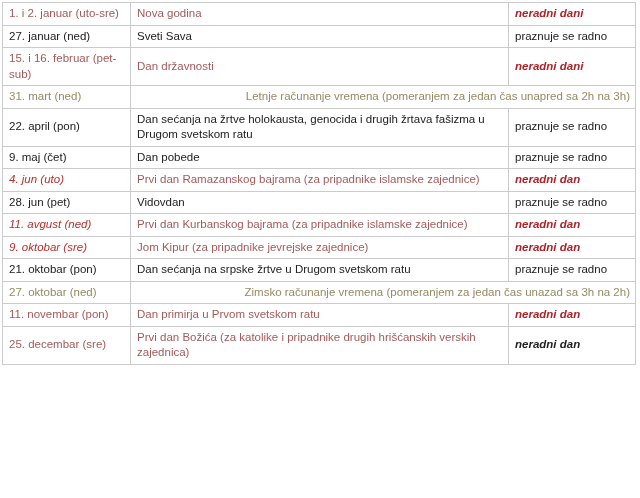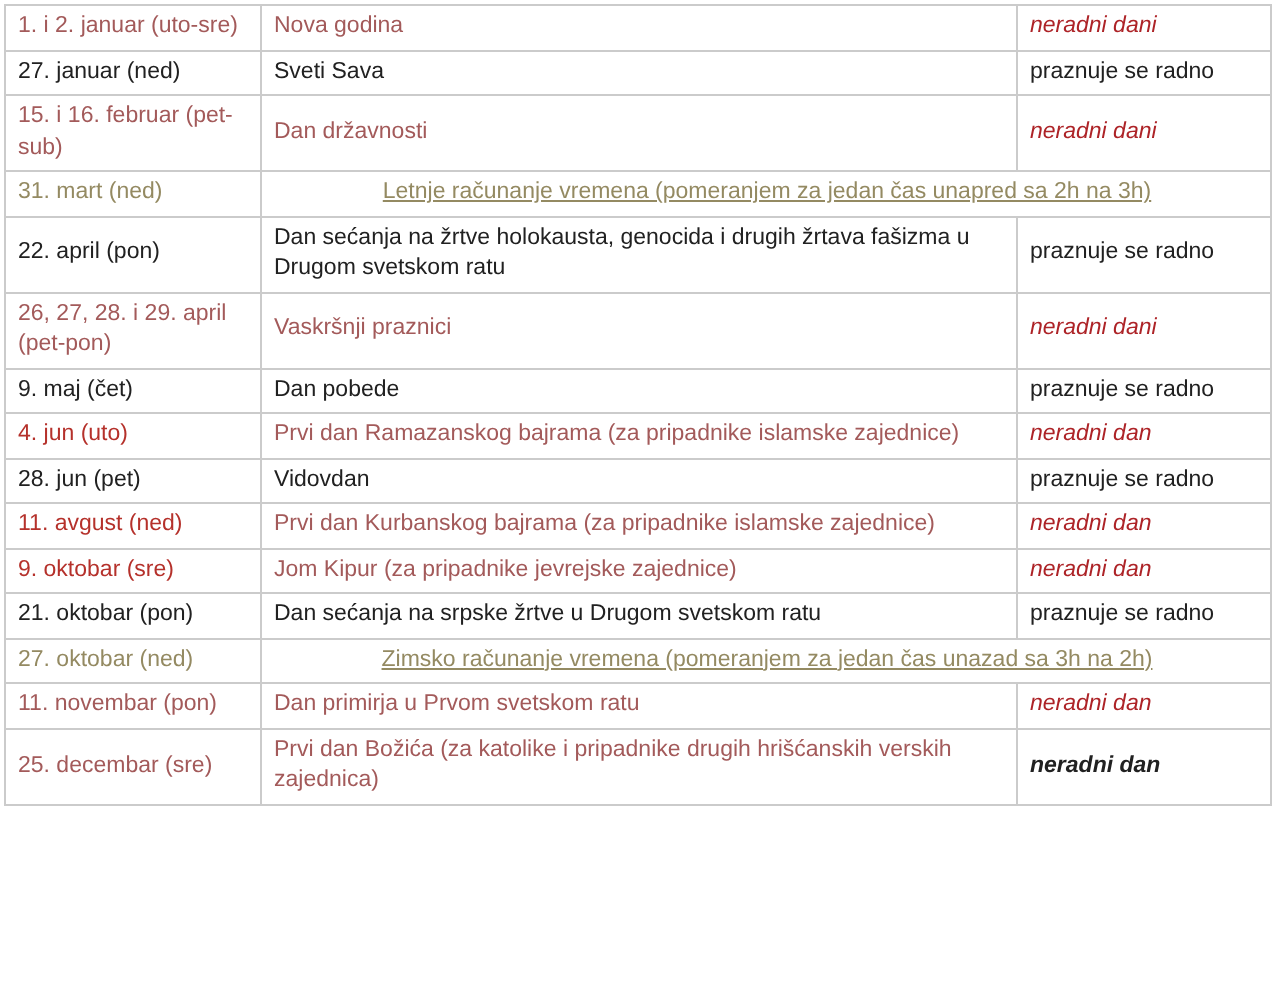--- a/index.html
+++ b/index.html
@@ -20,25 +20,25 @@
   }
   col.c-date{width:128px;}
   col.c-holiday{width:378px;}
   col.c-status{width:127px;}
   td{
     border:1px solid var(--border);
     padding:3px 5px 3px 6px;
     vertical-align:middle;
     overflow:hidden;
   }
-  td.dst-note{text-align:center;text-decoration:underline;}
+  td.dst-note{text-align:right;}
   .t-link{color:var(--link);cursor:pointer;}
-  .t-link-bright{color:var(--link-bright);cursor:pointer;}
+  .t-link-bright{color:var(--link-bright);cursor:pointer;font-style:italic;}
   .t-text{color:var(--text);text-align:right;}
-  .s-red-link{color:var(--status-red);font-weight:normal;font-style:italic;cursor:pointer;}
+  .s-red-link{color:var(--status-red);font-weight:bold;font-style:italic;cursor:pointer;}
   .s-dark-bold{color:var(--text);font-weight:bold;font-style:italic;}
   .s-plain{color:var(--text);}
   .dst{color:var(--dst);}
 </style>
 </head>
 <body>
 
 <table class="holidays">
   <colgroup>
     <col class="c-date">
@@ -62,25 +62,20 @@
     <td><span class="s-red-link">neradni dani</span></td>
   </tr>
       <tr>
     <td class="dst"><span class="dst">31. mart (ned)</span></td>
     <td class="dst dst-note" colspan="2"><span class="dst">Letnje računanje vremena (pomeranjem za jedan čas unapred sa 2h na 3h)</span></td>
   </tr>
       <tr>
     <td><span class="t-text">22. april (pon)</span></td>
     <td><span class="t-text">Dan sećanja na žrtve holokausta, genocida i drugih žrtava fašizma u Drugom svetskom ratu</span></td>
     <td><span class="s-plain">praznuje se radno</span></td>
-  </tr>
-      <tr>
-    <td><span class="t-link">26, 27, 28. i 29. april (pet-pon)</span></td>
-    <td><span class="t-link">Vaskršnji praznici</span></td>
-    <td><span class="s-red-link">neradni dani</span></td>
   </tr>
       <tr>
     <td><span class="t-text">9. maj (čet)</span></td>
     <td><span class="t-text">Dan pobede</span></td>
     <td><span class="s-plain">praznuje se radno</span></td>
   </tr>
       <tr>
     <td><span class="t-link-bright">4. jun (uto)</span></td>
     <td><span class="t-link">Prvi dan Ramazanskog bajrama (za pripadnike islamske zajednice)</span></td>
     <td><span class="s-red-link">neradni dan</span></td>

